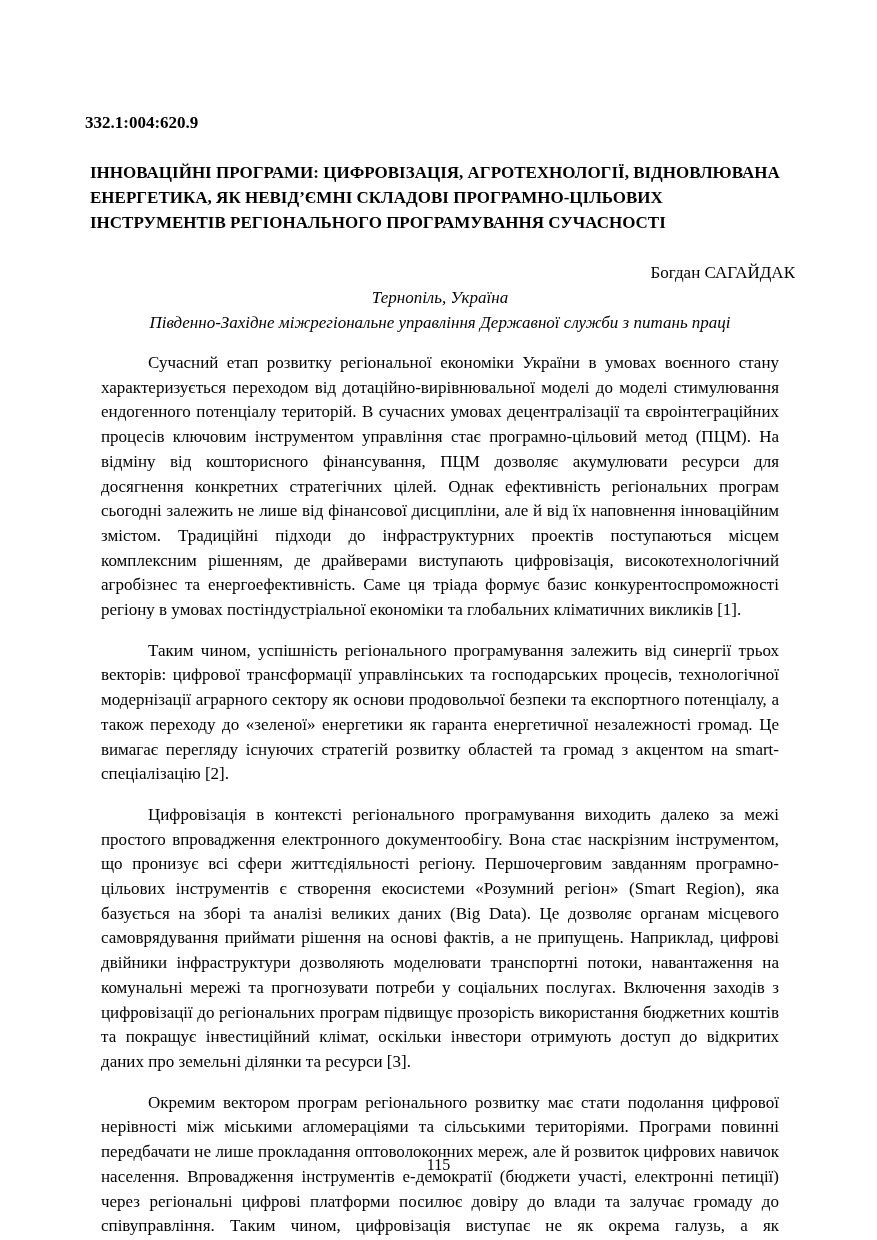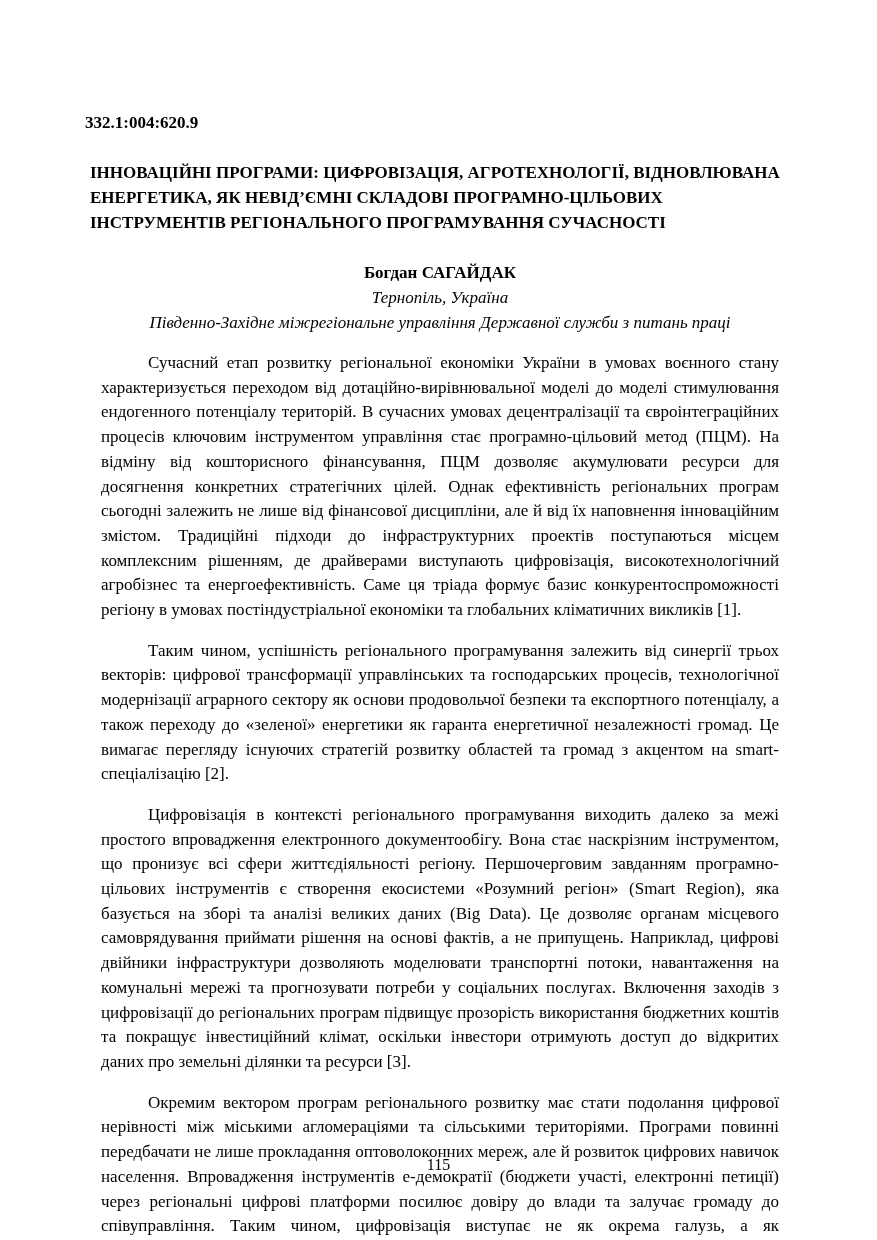--- a/index.html
+++ b/index.html
@@ -32,24 +32,24 @@
   .title {
     margin: 25px auto 0 auto;
     font-weight: bold;
     font-size: 17px;
     line-height: 25px;
     text-align: left;
     max-width: 700px;
   }
   .author {
     margin-top: 25px;
-    font-weight: bold;
+    font-weight: normal;
     font-size: 17px;
     line-height: 25px;
-    text-align: center;
+    text-align: right;
   }
   .affiliation {
     font-style: italic;
     font-size: 17px;
     line-height: 25px;
     text-align: center;
   }
   .body-text {
     margin-top: 13px;
   }

